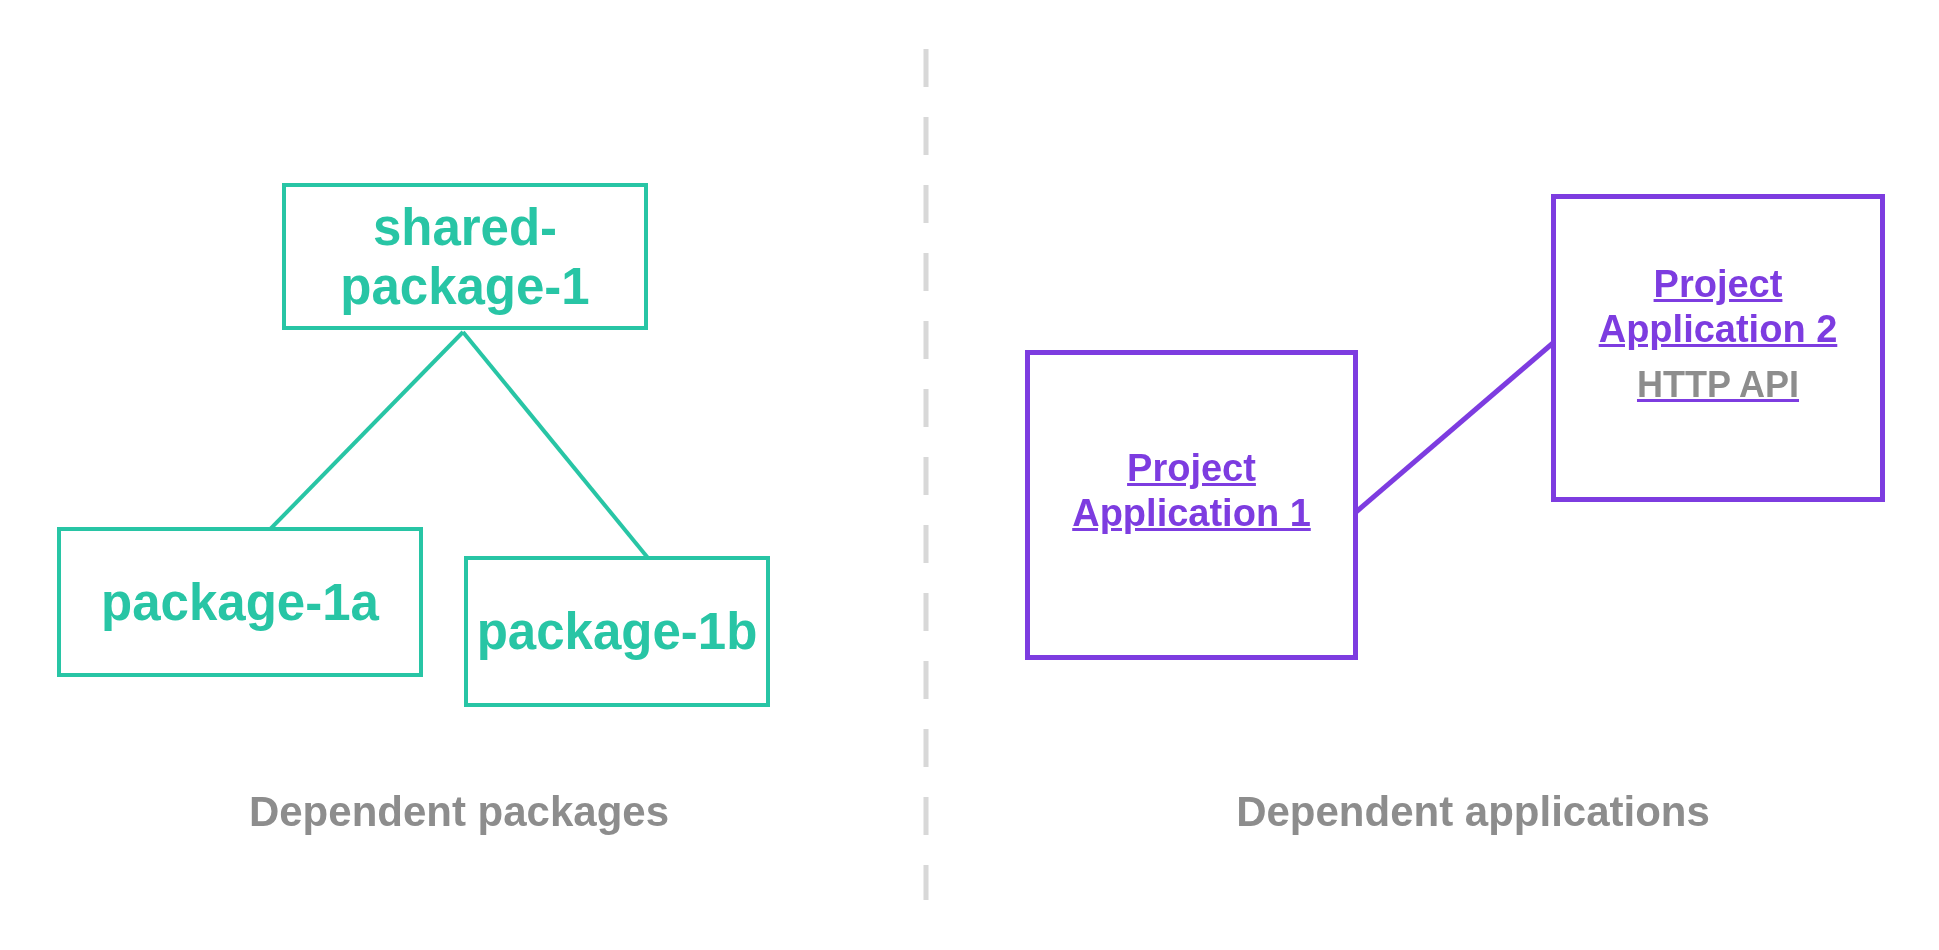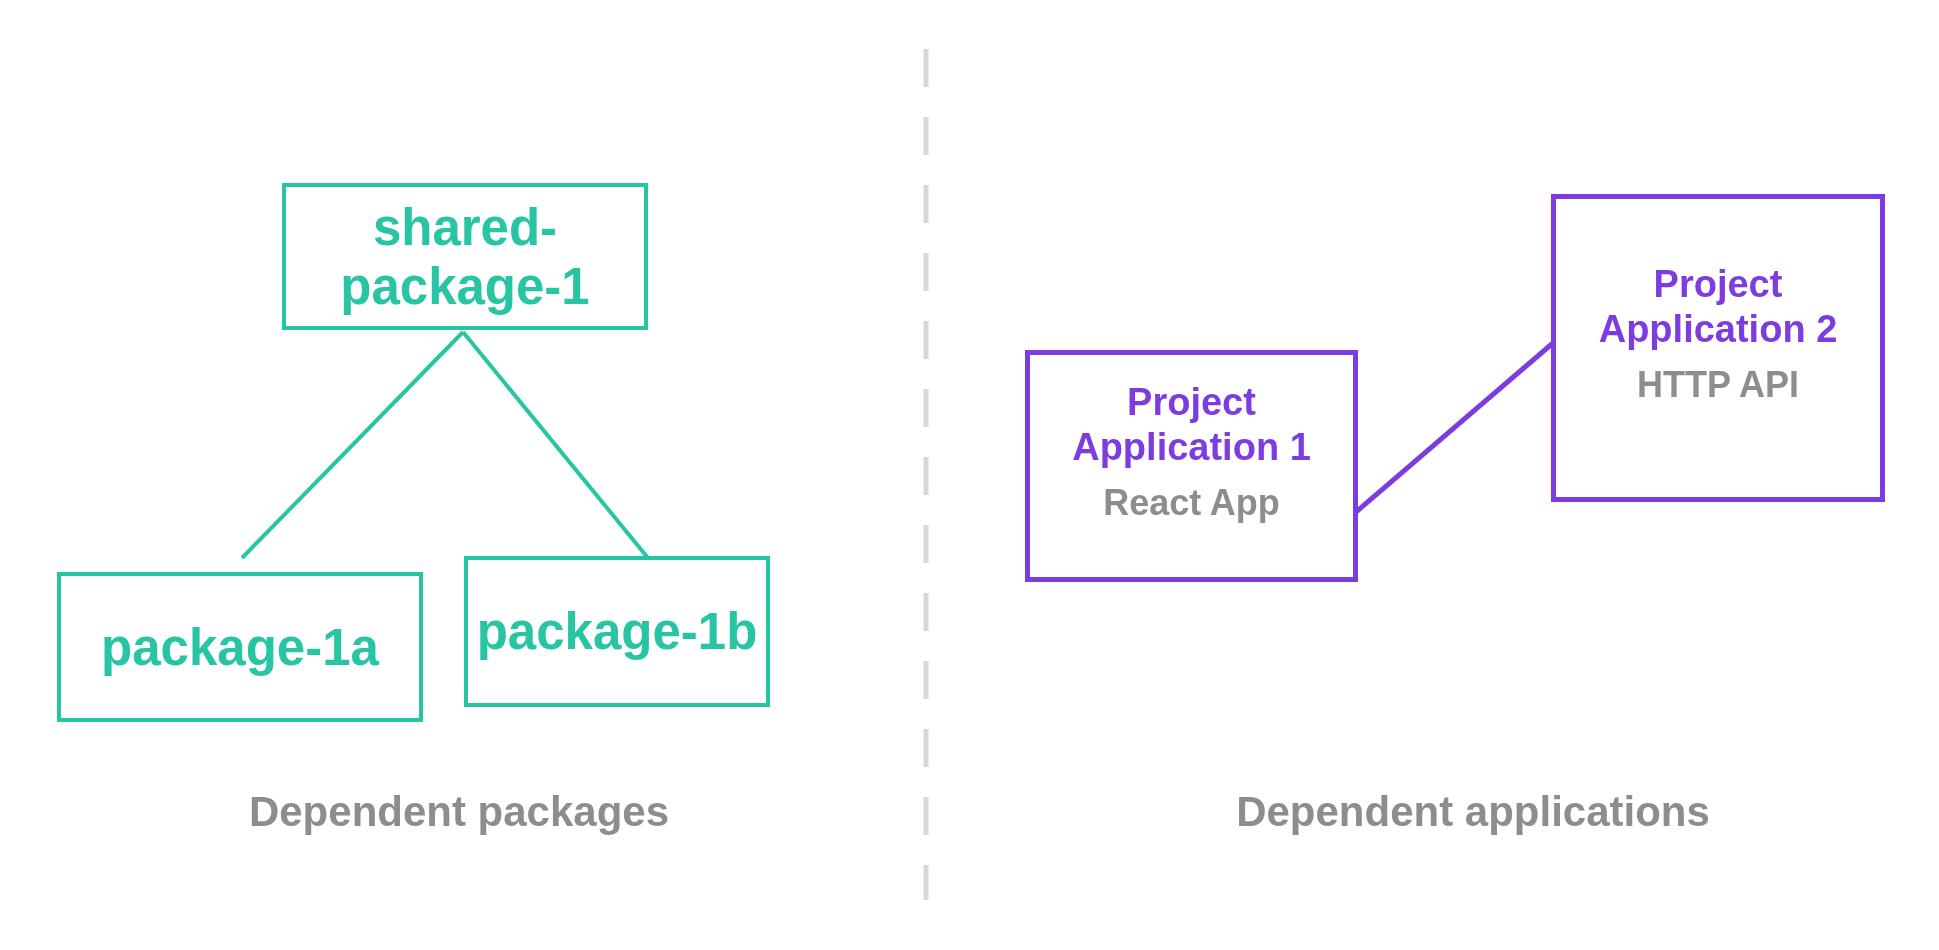--- a/index.html
+++ b/index.html
@@ -41,42 +41,43 @@
   }
   .node.teal-node {
     border: 4px solid var(--teal);
     color: var(--teal);
     font-size: 51px;
     font-weight: 700;
   }
   .node.purple-node {
     border: 5px solid var(--purple);
     color: var(--purple);
+    text-decoration: underline;
   }
   .node.purple-node .inner {
     transform: translateY(-14px);
     width: 270px;
   }
   .node-title {
     font-size: 38px;
     font-weight: 700;
     line-height: 1.18;
     color: var(--purple);
   }
   .node-subtitle {
     margin-top: 12px;
     font-size: 36px;
     font-weight: 700;
     color: var(--gray_text);
   }
 
   #node-shared { left: 282px; top: 183px; width: 366px; height: 147px; }
-  #node-pkg1a  { left: 57px;  top: 572px; width: 366px; height: 150px; }
+  #node-pkg1a  { left: 57px;  top: 527px; width: 366px; height: 150px; }
   #node-pkg1b  { left: 464px; top: 556px; width: 306px; height: 151px; }
-  #node-app1   { left: 1025px; top: 350px; width: 333px; height: 232px; }
+  #node-app1   { left: 1025px; top: 350px; width: 333px; height: 310px; }
   #node-app2   { left: 1551px; top: 194px; width: 334px; height: 308px; }
 
   .caption {
     position: absolute;
     width: 800px;
     text-align: center;
     font-size: 42px;
     font-weight: 700;
     color: var(--gray_text);
     top: 788px;
@@ -104,21 +105,20 @@
     <span>package-1a</span>
   </div>
 
   <div class="node teal-node" id="node-pkg1b">
     <span>package-1b</span>
   </div>
 
   <div class="node purple-node" id="node-app1">
     <div class="inner">
       <div class="node-title">Project Application 1</div>
-      <div class="node-subtitle">React App</div>
     </div>
   </div>
 
   <div class="node purple-node" id="node-app2">
     <div class="inner">
       <div class="node-title">Project Application 2</div>
       <div class="node-subtitle">HTTP API</div>
     </div>
   </div>
 

